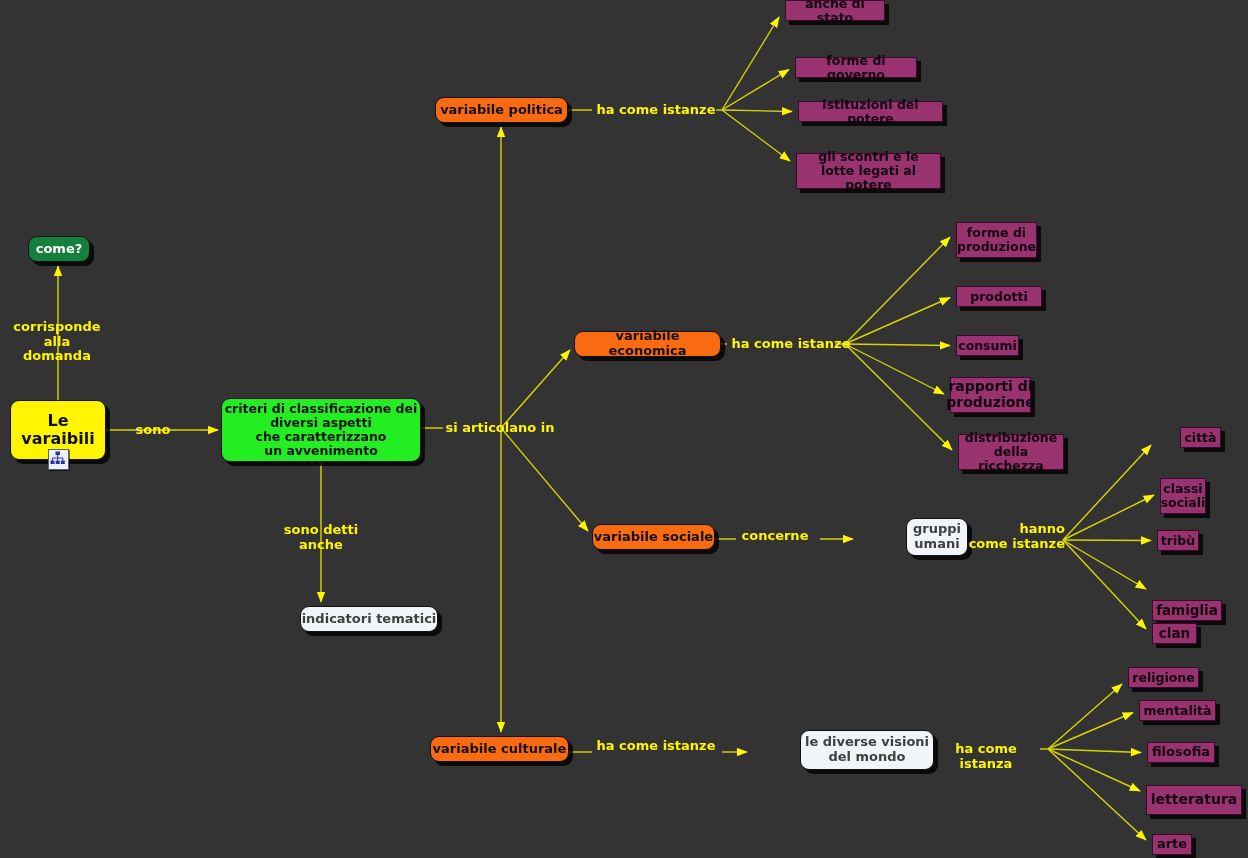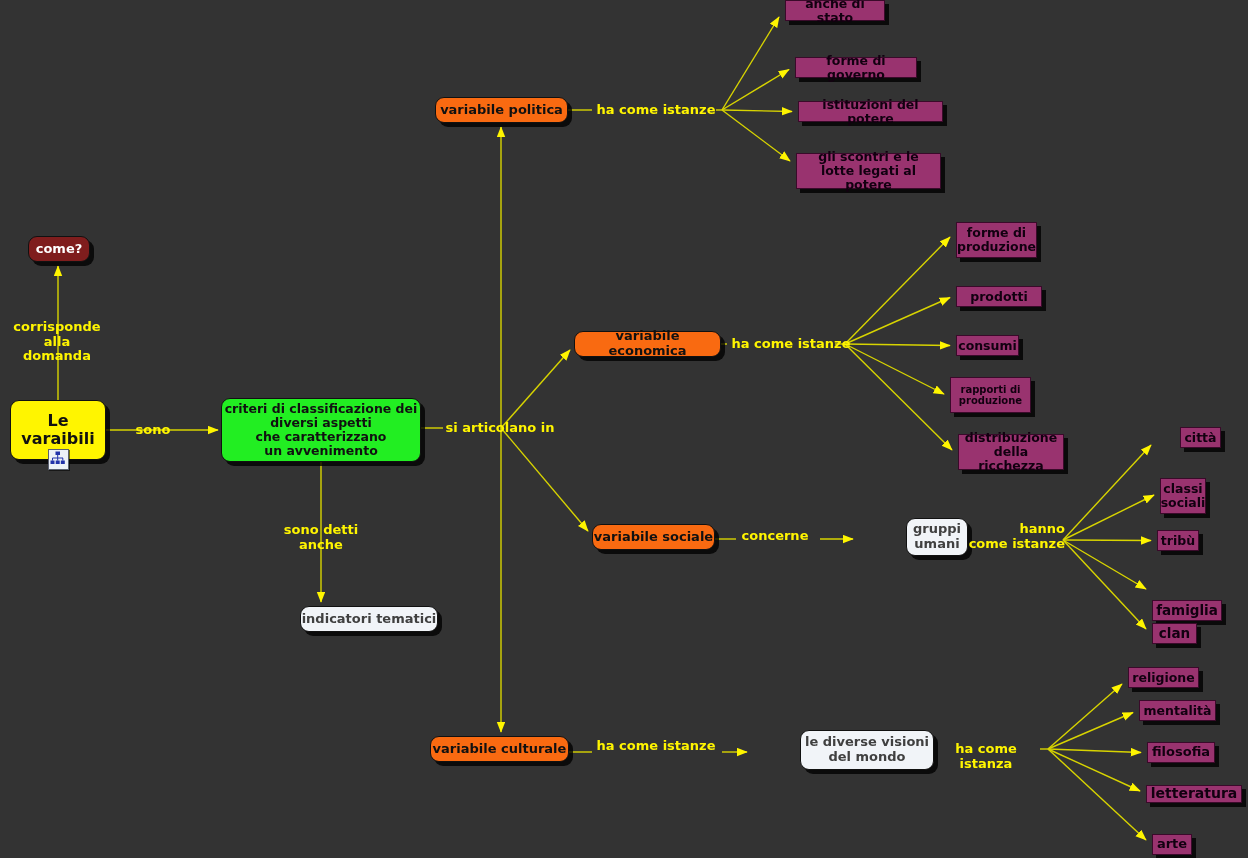--- a/index.html
+++ b/index.html
@@ -45,21 +45,21 @@
     box-shadow: 4px 4px 0 rgba(0,0,0,0.78);
   }
   
   .n-square {
     border-radius: 0;
     border: 1px solid #3a0a2a;
     box-shadow: 4px 4px 0 rgba(0,0,0,0.80);
   }
 
   .c-yellow  { background: #FFF500; color: #111111; }
-  .c-red     { background: #7f1d1d; color: #FFFFFF; }
+  .c-red     { background: #15803d; color: #FFFFFF; }
   .c-green   { background: #22EE22; color: #111111; }
   .c-orange  { background: #F96A11; color: #111111; }
   .c-plain   { background: #F1F4F8; color: #404040; margin-left: 48px; }
   .c-purple  { background: #99336F; color: #120010; }
 
   
   .lbl {
     position: absolute;
     color: #FFF500;
     font-weight: bold;
@@ -158,38 +158,38 @@
       <div class="node n-round c-orange" style="left: 430px; top: 736px; width: 139px; height: 26px; font-size: 13px;">variabile culturale</div>
       <div class="node n-square c-purple" style="left: 785px; top: 0px; width: 100px; height: 21px; font-size: 12.5px;">anche di stato</div>
       <div class="node n-square c-purple" style="left: 795px; top: 57px; width: 122px; height: 21px; font-size: 12.5px;">forme di governo</div>
       <div class="node n-square c-purple" style="left: 798px; top: 101px; width: 145px; height: 21px; font-size: 12.5px;">istituzioni del potere</div>
       <div class="node n-square c-purple" style="left: 796px; top: 153px; width: 145px; height: 36px; font-size: 12.5px;">gli scontri e le
 lotte legati al potere</div>
       <div class="node n-square c-purple" style="left: 956px; top: 222px; width: 81px; height: 36px; font-size: 12.5px;">forme di
 produzione</div>
       <div class="node n-square c-purple" style="left: 956px; top: 286px; width: 86px; height: 21px; font-size: 12.5px;">prodotti</div>
       <div class="node n-square c-purple" style="left: 956px; top: 335px; width: 63px; height: 21px; font-size: 12.5px;">consumi</div>
-      <div class="node n-square c-purple" style="left: 950px; top: 377px; width: 81px; height: 36px; font-size: 10px;">rapporti di
+      <div class="node n-square c-purple" style="left: 950px; top: 377px; width: 81px; height: 36px; font-size: 14px;">rapporti di
 produzione</div>
       <div class="node n-square c-purple" style="left: 958px; top: 434px; width: 106px; height: 36px; font-size: 12.5px;">distribuzione
 della ricchezza</div>
       <div class="node n-round c-plain" style="left: 858px; top: 518px; width: 62px; height: 38px; font-size: 13px;">gruppi
 umani</div>
       <div class="node n-square c-purple" style="left: 1157px; top: 427px; width: 41px; height: 21px; font-size: 12.5px; margin-left: 23px;">città</div>
       <div class="node n-square c-purple" style="left: 1160px; top: 478px; width: 46px; height: 36px; font-size: 12.5px;">classi
 sociali</div>
       <div class="node n-square c-purple" style="left: 1157px; top: 530px; width: 42px; height: 21px; font-size: 12.5px;">tribù</div>
       <div class="node n-square c-purple" style="left: 1152px; top: 583px; width: 70px; height: 21px; font-size: 13.5px; margin-top: 17px;">famiglia</div>
       <div class="node n-square c-purple" style="left: 1152px; top: 623px; width: 45px; height: 21px; font-size: 13.5px;">clan</div>
       <div class="node n-round c-plain" style="left: 752px; top: 730px; width: 134px; height: 40px; font-size: 13px;">le diverse visioni
 del mondo</div>
       <div class="node n-square c-purple" style="left: 1128px; top: 667px; width: 71px; height: 21px; font-size: 12.5px;">religione</div>
       <div class="node n-square c-purple" style="left: 1139px; top: 700px; width: 77px; height: 21px; font-size: 12.5px;">mentalità</div>
       <div class="node n-square c-purple" style="left: 1147px; top: 742px; width: 68px; height: 21px; font-size: 13px;">filosofia</div>
-      <div class="node n-square c-purple" style="left: 1146px; top: 785px; width: 96px; height: 18px; font-size: 14px;">letteratura</div>
+      <div class="node n-square c-purple" style="left: 1146px; top: 785px; width: 96px; height: 30px; font-size: 14px;">letteratura</div>
       <div class="node n-square c-purple" style="left: 1152px; top: 834px; width: 40px; height: 21px; font-size: 13px;">arte</div>
     </div>
   <div id="label-layer">
       <div class="lbl" style="left: 0px; top: 320px; width: 114px;">corrisponde alla
 domanda</div>
       <div class="lbl" style="left: 132px; top: 423px; width: 42px;">sono</div>
       <div class="lbl" style="left: 261px; top: 523px; width: 120px;">sono detti anche</div>
       <div class="lbl" style="left: 445px; top: 421px; width: 110px;">si articolano in</div>
       <div class="lbl" style="left: 596px; top: 103px; width: 120px;">ha come istanze</div>
       <div class="lbl" style="left: 731px; top: 337px; width: 120px;">ha come istanze</div>

